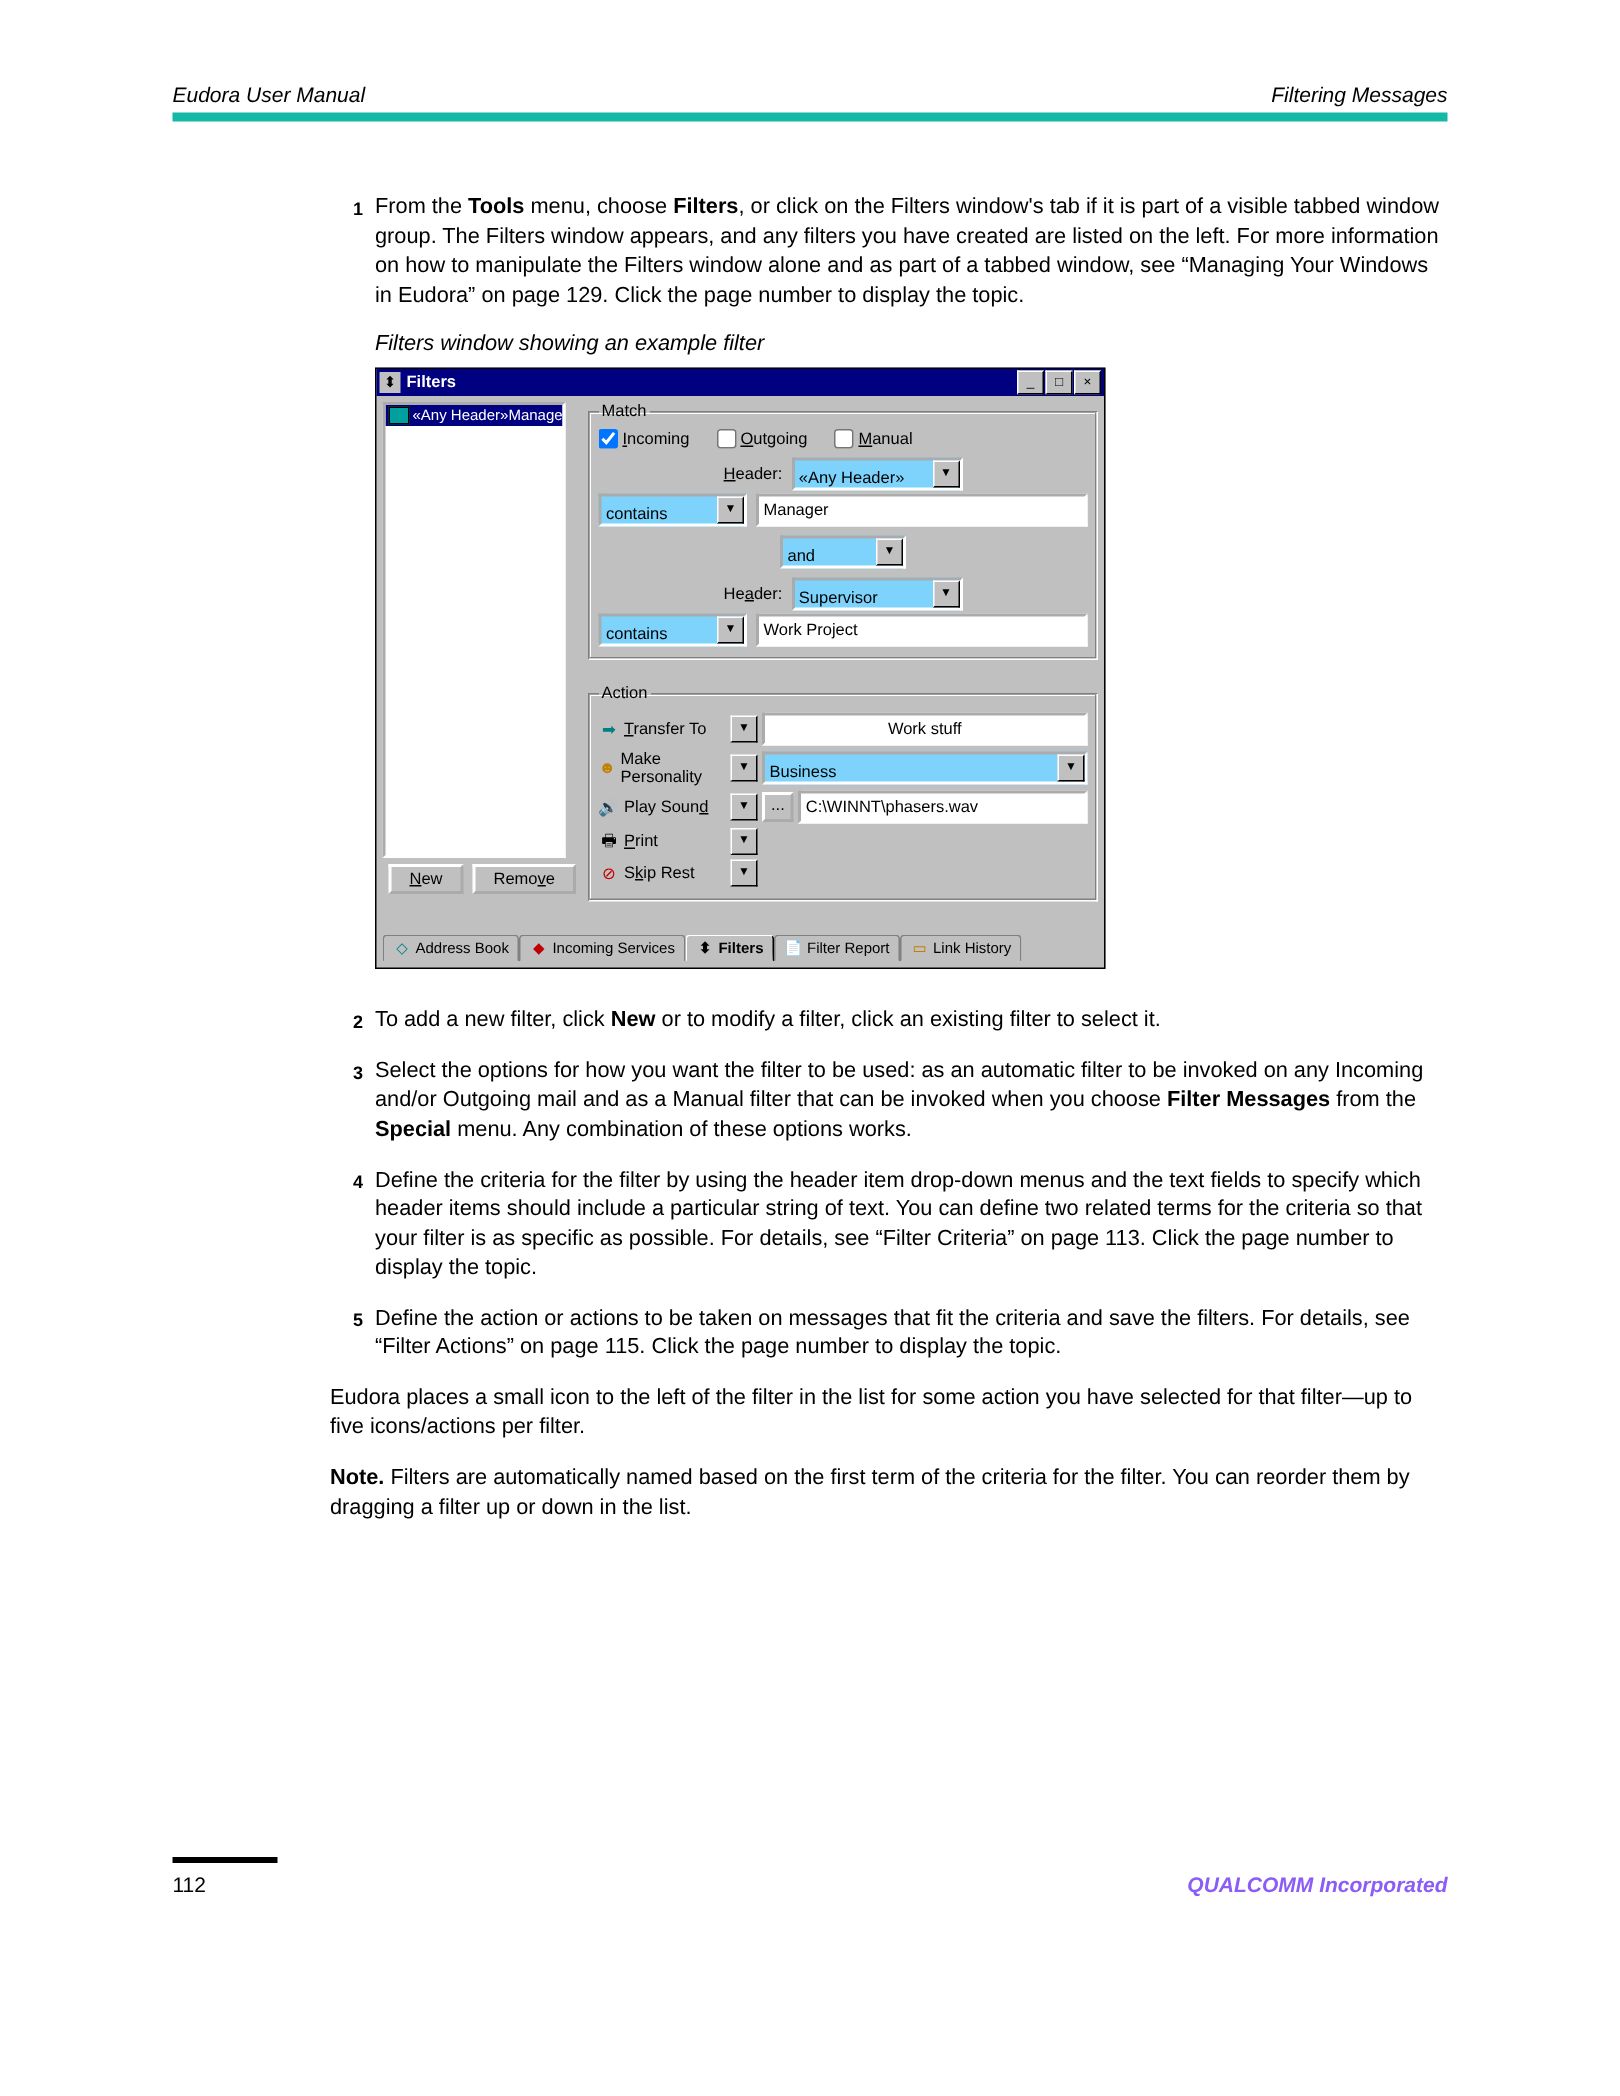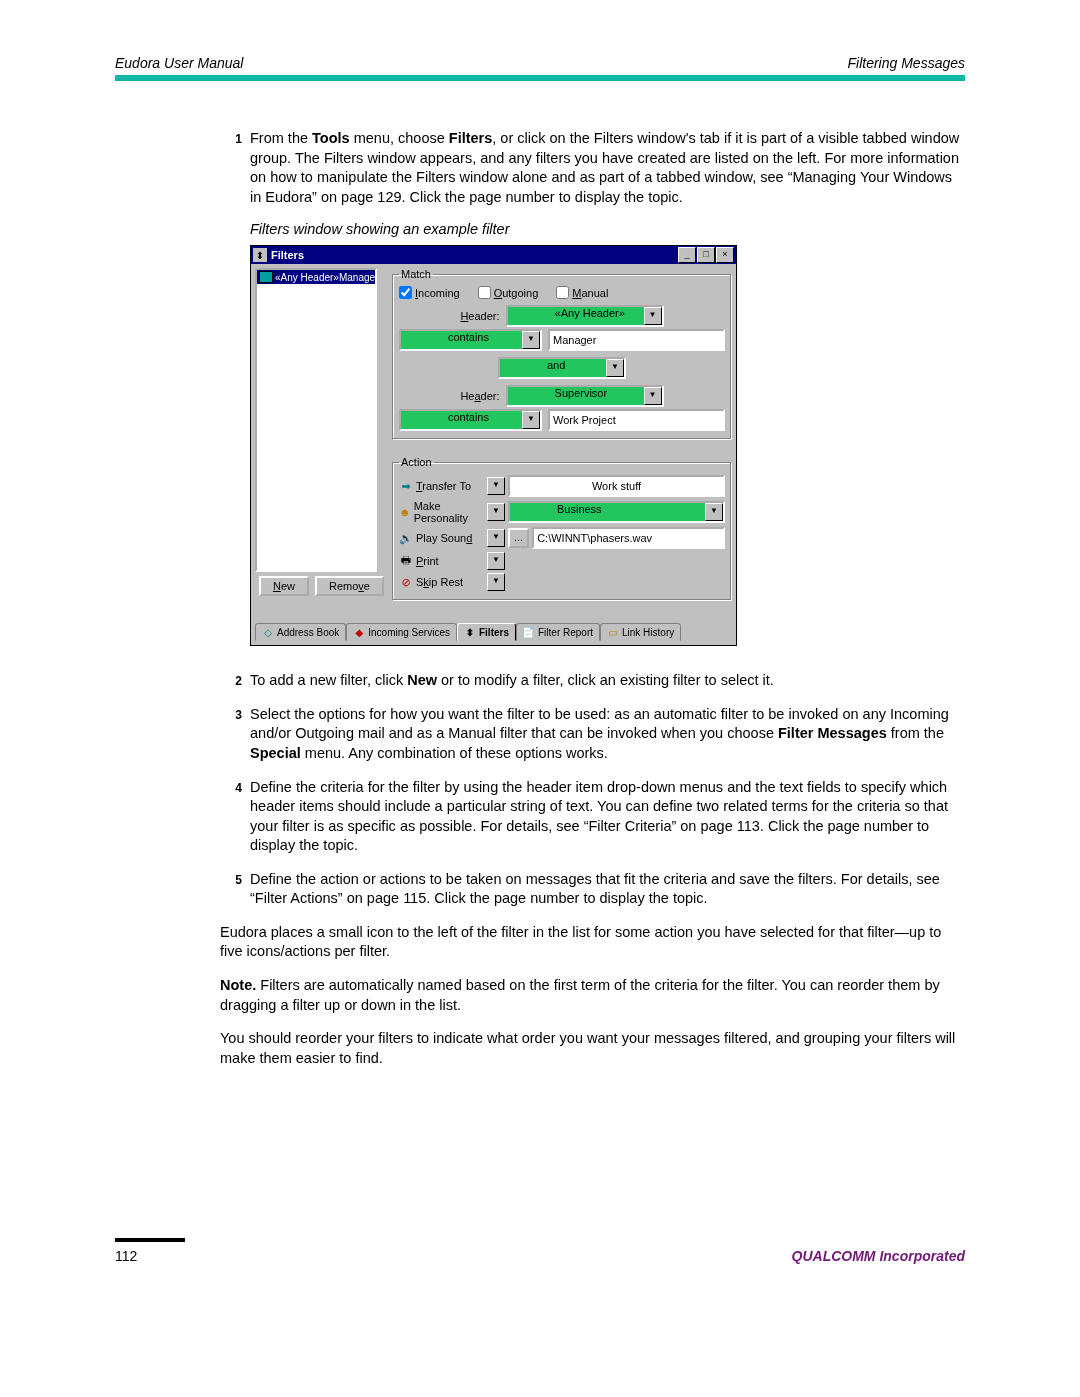--- a/index.html
+++ b/index.html
@@ -136,26 +136,25 @@
   fieldset.grp legend {
     font-size: 11px;
     padding: 0 2px;
   }
   .row { display: flex; align-items: center; gap: 6px; margin: 2px 0; }
   .cb { display: flex; align-items: center; gap: 3px; justify-content: space-between; }
   .cb input { margin: 0; }
   .lbl { font-size: 11px; }
   .u { text-decoration: underline; }
   .combo {
-    display: flex; align-items: flex-start;
-    background: #22c55e;
+    display: flex; align-items: flex-end;
+    background: #7dd3fc;
     border: 2px inset #fff;
     height: 18px;
     font-size: 11px;
-    padding-left: 44px;
   }
   .combo .cval { flex: 1; padding: 0 3px; white-space: nowrap; overflow: hidden; }
   .combo .carrow, .arrowbtn {
     width: 16px; height: 16px;
     background: #c0c0c0;
     border: 1px solid #fff;
     border-right-color: #000; border-bottom-color: #000;
     text-align: center; font-size: 8px; line-height: 14px;
   }
   .textbox {
@@ -229,21 +228,21 @@
     margin-bottom: 6px;
   }
   .footer-row {
     display: flex;
     justify-content: space-between;
     font-size: 14px;
   }
   .footer-co {
     font-weight: bold;
     font-style: italic;
-    color: #701a75;
+    color: #8b5cf6;
   }
   b { font-weight: bold; }
 </style>
 </head>
 <body>
 
 <div class="page">
   <div class="header">
     <span>Eudora User Manual</span>
     <span>Filtering Messages</span>
@@ -436,21 +435,20 @@
       <li>
         <span class="num">5</span>
         <span class="txt">Define the action or actions to be taken on messages that fit the criteria and save the filters. For details, see “Filter Actions” on page 115. Click the page number to display the topic.</span>
       </li>
     </ol>
 
     <div class="para">Eudora places a small icon to the left of the filter in the list for some action you have selected for that filter—up to five icons/actions per filter.</div>
     <div class="para">
       <b>Note.</b><span> Filters are automatically named based on the first term of the criteria for the filter. You can reorder them by dragging a filter up or down in the list.</span>
     </div>
-    <div class="para">You should reorder your filters to indicate what order you want your messages filtered, and grouping your filters will make them easier to find.</div>
   </div>
 
   <div class="footer">
     <div class="footer-line"></div>
     <div class="footer-row">
       <span>112</span>
       <span class="footer-co">QUALCOMM Incorporated</span>
     </div>
   </div>
 </div>

